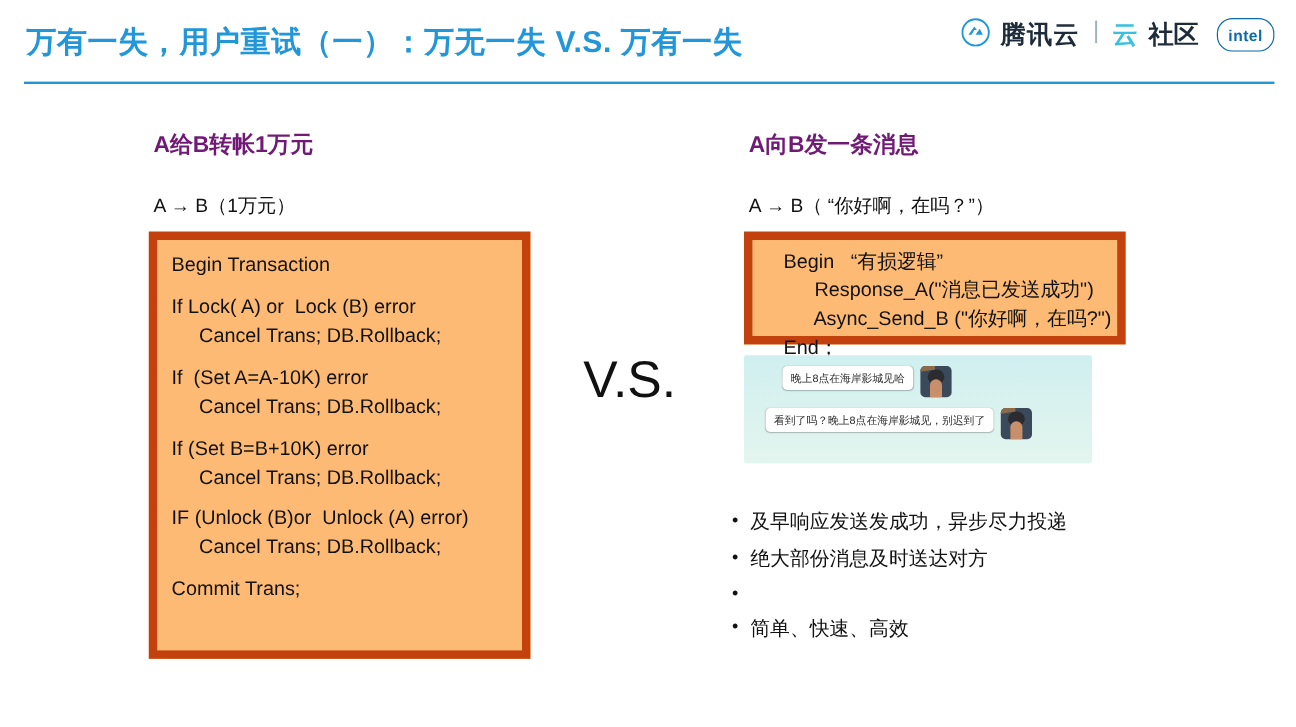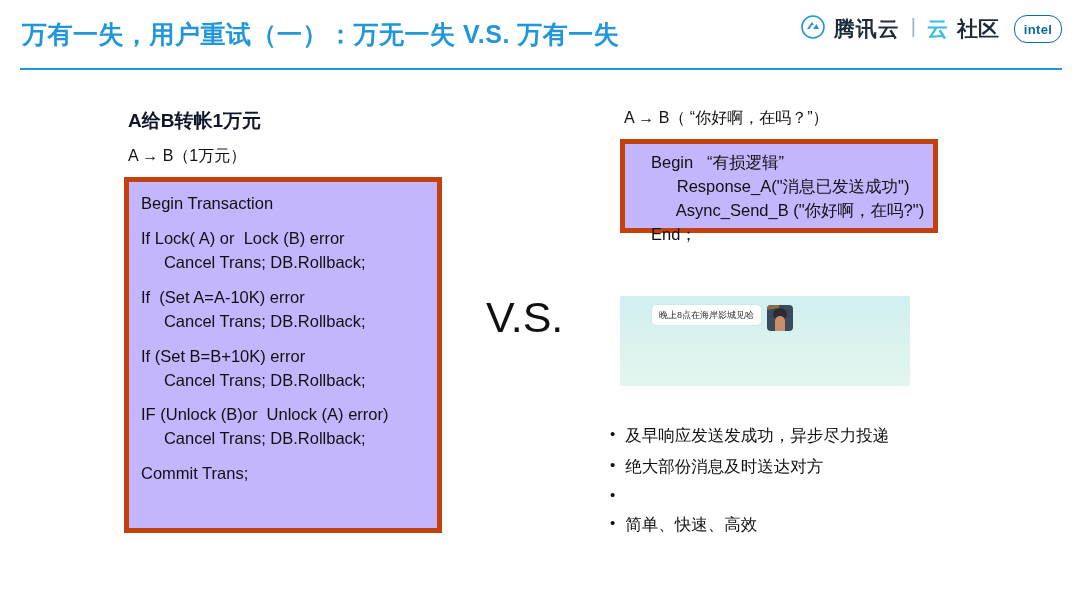--- a/index.html
+++ b/index.html
@@ -102,34 +102,34 @@
   }
   .col-right {
     position: absolute;
     left: 620px;
     top: 108px;
     width: 400px;
   }
   .col-heading {
     font-size: 19px;
     font-weight: bold;
-    color: #0f172a;
-    margin: 0 0 12px 4px;
+    color: #701a75;
+    margin: 0 0 28px 4px;
   }
   .col-subline {
     font-size: 16px;
     color: #111;
     margin: 0 0 10px 4px;
     white-space: nowrap;
   }
 
   
   .code-box {
-    border: 5px solid #c2410c;
-    background: #c4b5fd;
+    border: 7px solid #c2410c;
+    background: #fdba74;
     box-sizing: border-box;
     padding: 10px 12px 12px 12px;
     font-size: 16.5px;
     line-height: 1.45;
     color: #111;
   }
   .code-box.left {
     width: 318px;
     height: 356px;
   }
@@ -292,35 +292,42 @@
     <div class="code-line">IF (Unlock (B)or  Unlock (A) error)</div>
     <div class="code-line">     Cancel Trans; DB.Rollback;</div>
     <div class="code-gap"></div>
     <div class="code-line">Commit Trans;</div>
   </div>
 </div>
 
 <div class="vs-mark">V.S.</div>
 
 <div class="col-right">
+  <div class="col-heading">A向B发一条消息</div>
   <div class="col-subline">A → B（ “你好啊，在吗？”）</div>
   <div class="code-box right">
     <div class="code-line">Begin   “有损逻辑”</div>
     <div class="code-line indent-small">   Response_A("消息已发送成功")</div>
     <div class="code-line indent-small">   Async_Send_B ("你好啊，在吗?")</div>
     <div class="code-line">End；</div>
   </div>
 
   <div class="chat-mock">
     <div class="chat-row r1">
       <div class="bubble">晚上8点在海岸影城见哈</div>
       <div class="avatar">
           <span class="hat h1"></span>
         </div>
     </div>
+    <div class="chat-row r2">
+      <div class="bubble">看到了吗？晚上8点在海岸影城见，别迟到了</div>
+      <div class="avatar">
+          <span class="hat h2"></span>
+        </div>
+    </div>
   </div>
 </div>
 
 <div class="bullets">
   <div class="bullet-item">
     <span class="bullet-dot">•</span>
     <span>及早响应发送发成功，异步尽力投递</span>
   </div>
   <div class="bullet-item">
     <span class="bullet-dot">•</span>

